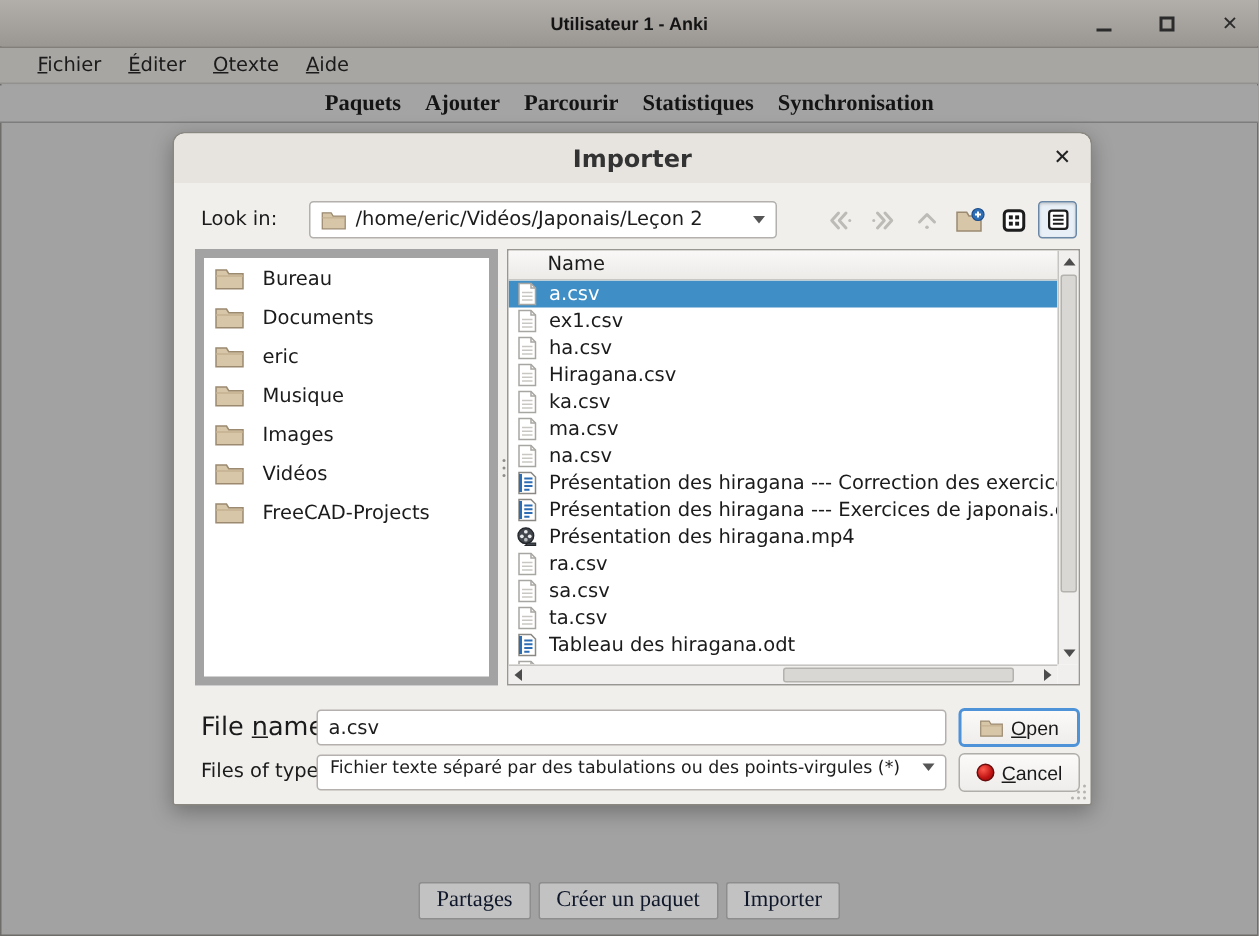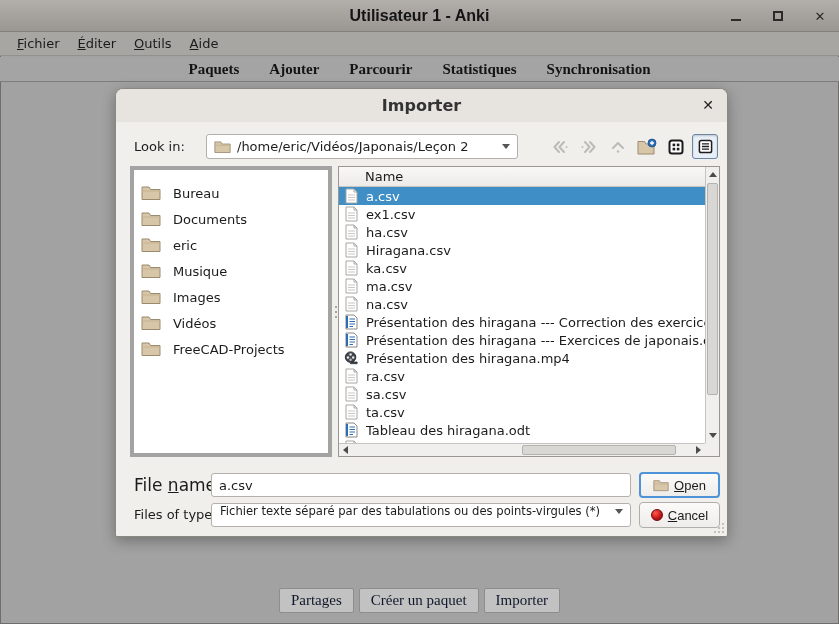--- a/index.html
+++ b/index.html
@@ -10,35 +10,35 @@
     font-family:"DejaVu Sans", sans-serif;
     color:#1b1b1b;
     box-shadow: inset 0 0 0 1px #6f6d6a;
   }
   u { text-decoration:underline; }
 
   
   .titlebar{ position:absolute; left:0; top:0; width:839px; height:32px;
     background:linear-gradient(#b2afab,#9a9793); border-bottom:1px solid #827f7b; }
   .window-title{ position:absolute; left:0; right:0; top:0; line-height:32px; text-align:center;
-    font-family:"Liberation Sans", sans-serif; font-weight:bold; font-size:16px; color:#141414; }
+    font-family:"Liberation Sans", sans-serif; font-weight:bold; font-size:12px; color:#141414; }
   .win-controls{ position:absolute; right:10px; top:0; height:32px; display:flex; align-items:center; gap:24px; }
   .wc-btn{ width:18px; height:18px; display:flex; align-items:center; justify-content:center; cursor:default; }
   .min-glyph{ width:10px; height:2px; background:#2b2b2b; margin-top:8px; }
   .max-glyph{ width:10px; height:10px; border:2px solid #2b2b2b; }
   .x-glyph{ font-size:13px; font-weight:bold; color:#2b2b2b; line-height:1; }
 
   .menubar{ position:absolute; left:0; top:32px; width:839px; height:24px;
     background:#a8a6a3; border-bottom:1px solid #93918e;
-    display:flex; align-items:center; padding-left:8px; }
+    display:flex; align-items:center; padding-left:16px; }
   .menu-item{ padding:0 9px; font-size:13px; color:#1b1b1b; cursor:default; }
 
   .navbar{ position:absolute; left:0; top:57px; width:839px; height:25px;
     background:#a4a4a4; border-bottom:1px solid #7d7d7d;
-    display:flex; align-items:center; justify-content:center; gap:30px; }
+    display:flex; align-items:center; justify-content:center; gap:16px; }
   .nav-item{ font-family:"Liberation Serif", serif; font-weight:bold; font-size:15px; color:#141414; cursor:default; }
 
   .footer{ position:absolute; left:0; top:588px; width:839px; display:flex; justify-content:center; gap:5px; }
   .footer-btn{ height:25px; padding:0 11px; display:flex; align-items:center;
     background:#c2c2c2; border:1px solid #8d8d8d; border-radius:2px;
     font-family:"Liberation Serif", serif; font-size:15px; color:#0f172a; cursor:default; }
 
   
   .dialog{ position:absolute; left:115px; top:88px; width:613px; height:449px;
     background:#f0efec; border:1px solid #8a8780; border-radius:8px 8px 2px 2px;
@@ -53,21 +53,21 @@
     background:#fff; border:1px solid #b3b0ad; border-radius:3px;
     display:flex; align-items:center; padding:0 7px; gap:6px; }
   .combo-path{ flex:1; font-size:13px; color:#1c1c1c; white-space:nowrap; overflow:hidden; }
   .caret-down{ width:0; height:0; border-left:4px solid transparent; border-right:4px solid transparent; border-top:5px solid #555; }
 
   .tool-icons{ position:absolute; right:9px; top:45px; height:25px; display:flex; align-items:center; gap:3px; }
   .tbtn{ width:26px; height:25px; display:flex; align-items:center; justify-content:center; border-radius:3px; }
   .tbtn.pressed{ background:#e9eff6; border:1px solid #6b87a6; box-shadow:inset 0 1px 2px rgba(0,0,0,.18); }
 
   .sidebar{ position:absolute; left:14px; top:77px; width:202px; height:291px;
-    background:#fff; border:4px solid #a3a3a3; padding-top:10px; overflow:hidden; }
+    background:#fff; border:6px solid #a3a3a3; padding-top:1px; overflow:hidden; }
   .place-item{ height:26px; display:flex; align-items:center; padding-left:7px; gap:12px; font-size:13px; cursor:default; }
 
   .splitter{ position:absolute; left:217px; top:77px; width:5px; height:291px;
     display:flex; flex-direction:column; align-items:center; justify-content:center; gap:3px; }
   .splitter i{ width:2px; height:2px; background:#8f8d89; border-radius:50%; }
 
   .filepanel{ position:absolute; left:222px; top:77px; width:382px; height:291px;
     background:#fff; border:1px solid #9a9792; overflow:hidden; }
   .fl-header{ position:absolute; left:0; top:0; right:14px; height:20px;
     background:linear-gradient(#f9f8f6,#ecebe8); border-bottom:1px solid #c9c7c3;
@@ -205,21 +205,21 @@
       </div>
   </div>
 </div>
 
 <div class="menubar">
 
     <span class="menu-item"><u>F</u><span>ichier</span></span>
 
     <span class="menu-item"><u>É</u><span>diter</span></span>
 
-    <span class="menu-item"><u>O</u><span>utils</span></span>
+    <span class="menu-item"><u>O</u><span>texte</span></span>
 
     <span class="menu-item"><u>A</u><span>ide</span></span>
   </div>
 
 <div class="navbar">
 
     <span class="nav-item">Paquets</span>
 
     <span class="nav-item">Ajouter</span>
 

